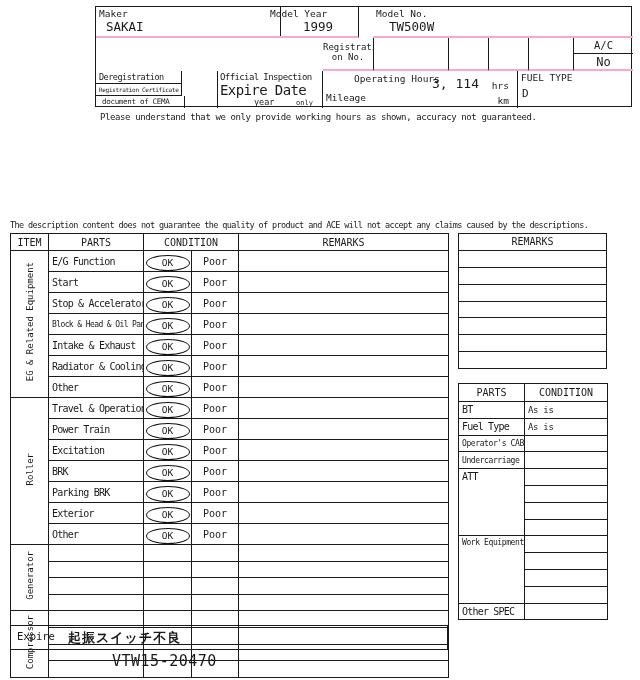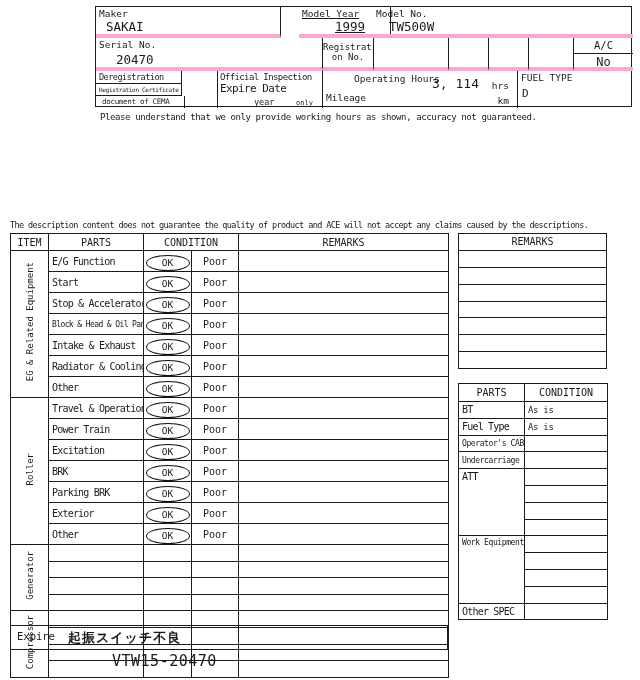--- a/index.html
+++ b/index.html
@@ -7,21 +7,21 @@
         font-family:"DejaVu Sans Mono","Liberation Mono",monospace;color:#1a1a1a;overflow:hidden;}
   .abs{position:absolute;box-sizing:border-box;}
 
   
   .lot-box{left:10px;top:6px;width:79px;height:101px;border:2px solid #1a1a1a;}
   .lot-hdr{border-bottom:1px solid #1a1a1a;text-align:center;font-size:12px;padding:2px 0 1px;}
   .lot-val{text-align:center;font-size:21px;margin-top:27px;letter-spacing:1px;}
 
   
   .hdr-tbl{left:95px;top:6px;width:537px;height:101px;border:1.5px solid #1a1a1a;}
-  .hcell{position:absolute;box-sizing:border-box;border-right:1px solid #1a1a1a;border-bottom:4px solid #f9a8d4;overflow:hidden;}
+  .hcell{position:absolute;box-sizing:border-box;border-right:1px solid #1a1a1a;border-bottom:2px solid #f9a8d4;overflow:hidden;}
   .lab{font-size:9.5px;display:block;padding:1px 0 0 3px;white-space:nowrap;}
   .val{font-size:12.5px;display:block;white-space:nowrap;}
   .ctr{text-align:center;}
 
   
   .disc1{left:100px;top:112px;font-size:9px;letter-spacing:-0.4px;white-space:nowrap;}
   .disc2{left:10px;top:220px;font-size:8.5px;letter-spacing:-0.6px;white-space:nowrap;}
 
   
   table{border-collapse:collapse;table-layout:fixed;}
@@ -64,54 +64,50 @@
 
 <div class="page">
 
 
   <div class="abs hdr-tbl">
 
     <div class="hcell" style="left:0;top:0;width:185px;height:31px;">
       <span class="lab">Maker</span>
       <span class="val" style="padding-left:10px;">SAKAI</span>
     </div>
-    <div class="hcell" style="left:203px;top:0;width:92px;height:31px;text-decoration:underline;">
+    <div class="hcell" style="left:171px;top:0;width:92px;height:31px;">
       <span class="lab">Model Year</span>
       <span class="val" style="padding-left:36px;">1999</span>
     </div>
     <div class="hcell" style="left:277px;top:0;width:260px;height:31px;border-right:none;">
       <span class="lab">Model No.</span>
       <span class="val" style="padding-left:16px;">TW500W</span>
     </div>
 
-    <div class="hcell" style="left:0;top:31px;width:227px;height:33px;">
-      <span class="lab">Serial No.</span>
-      <span class="val" style="padding-left:20px;padding-top:2px;">20470</span>
-    </div>
     <div class="hcell ctr" style="left:227px;top:31px;width:51px;height:33px;font-size:9px;padding-top:4px;">
       <span>Registrati</span><br>
       <span>on No.</span>
     </div>
     <div class="hcell" style="left:278px;top:31px;width:75px;height:33px;"></div>
     <div class="hcell" style="left:353px;top:31px;width:40px;height:33px;"></div>
     <div class="hcell" style="left:393px;top:31px;width:40px;height:33px;"></div>
     <div class="hcell" style="left:433px;top:31px;width:45px;height:33px;"></div>
     <div class="hcell" style="left:478px;top:31px;width:59px;height:33px;border-right:none;">
       <div class="ctr" style="border-bottom:1px solid #1a1a1a;height:15px;font-size:10.5px;line-height:15px;">A/C</div>
       <div class="ctr" style="font-size:12px;line-height:16px;">No</div>
     </div>
 
     <div class="hcell" style="left:0;top:64px;width:122px;height:37px;border-bottom:none;">
       <div style="position:absolute;left:0;top:0;width:82px;height:12px;border-right:1px solid #1a1a1a;border-bottom:1px solid #1a1a1a;font-size:8.5px;letter-spacing:-0.5px;padding-left:3px;line-height:12px;">Deregistration</div>
       <div style="position:absolute;left:0;top:13px;width:82px;height:11px;border-right:1px solid #1a1a1a;border-bottom:1px solid #1a1a1a;font-size:6px;letter-spacing:-0.3px;padding-left:3px;line-height:11px;">Registration Certificate</div>
       <div style="position:absolute;left:0;top:25px;width:82px;height:12px;border-right:1px solid #1a1a1a;font-size:7.5px;letter-spacing:-0.3px;padding-left:6px;line-height:12px;">document of CEMA</div>
     </div>
     <div class="hcell" style="left:122px;top:64px;width:105px;height:37px;border-bottom:none;">
       <span style="display:block;font-size:9px;letter-spacing:-0.6px;padding:1px 0 0 2px;white-space:nowrap;">Official Inspection</span>
-      <span style="display:block;font-size:11px;letter-spacing:-0.6px;padding-left:2px;white-space:nowrap;">Expire Date</span>
+      <span style="display:block;font-size:14px;letter-spacing:-0.6px;padding-left:2px;white-space:nowrap;">Expire Date</span>
       <span style="position:absolute;left:36px;bottom:1px;font-size:8.5px;">year</span>
       <span style="position:absolute;left:78px;bottom:1px;font-size:7px;">only</span>
     </div>
     <div class="hcell" style="left:227px;top:64px;width:195px;height:37px;border-bottom:none;">
       <span style="position:absolute;left:3px;top:2px;font-size:9.5px;margin-left:28px;">Operating Hours</span>
       <span style="position:absolute;right:38px;top:5px;font-size:13px;">3, 114</span>
       <span style="position:absolute;right:8px;top:9px;font-size:9.5px;">hrs</span>
       <span style="position:absolute;left:3px;top:21px;font-size:9.5px;">Mileage</span>
       <span style="position:absolute;right:8px;top:24px;font-size:9.5px;">km</span>
     </div>

